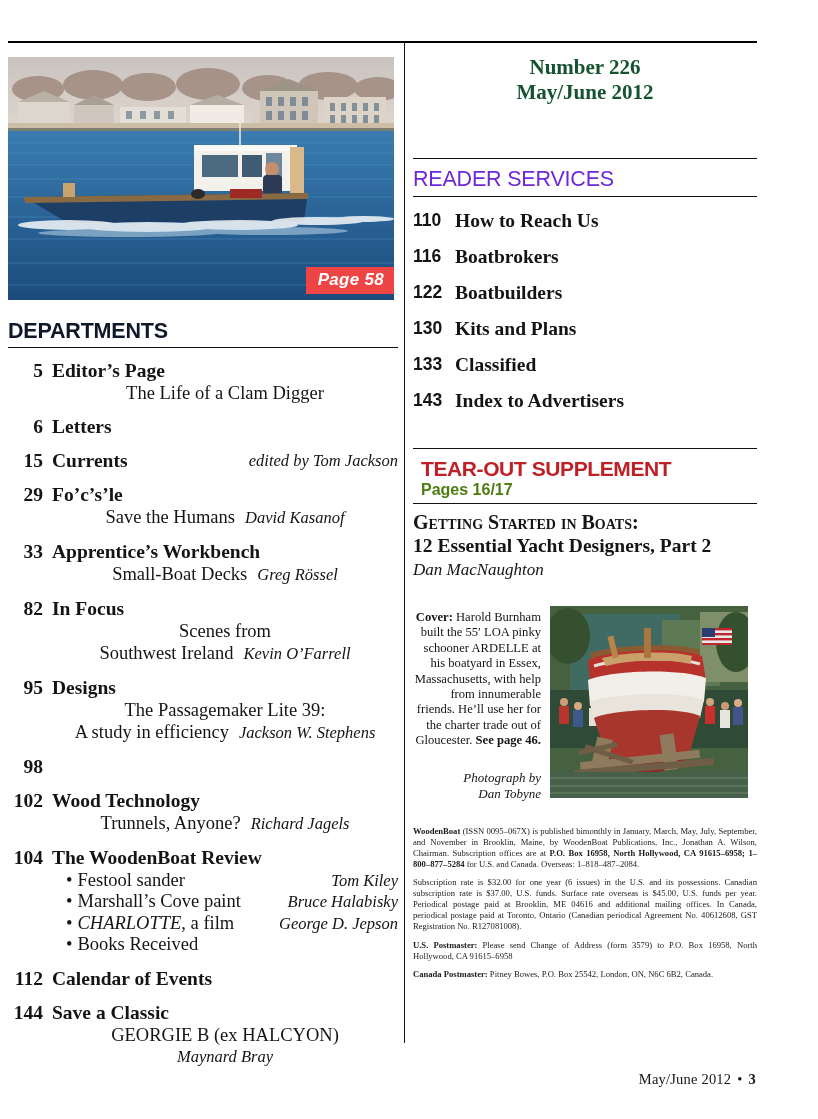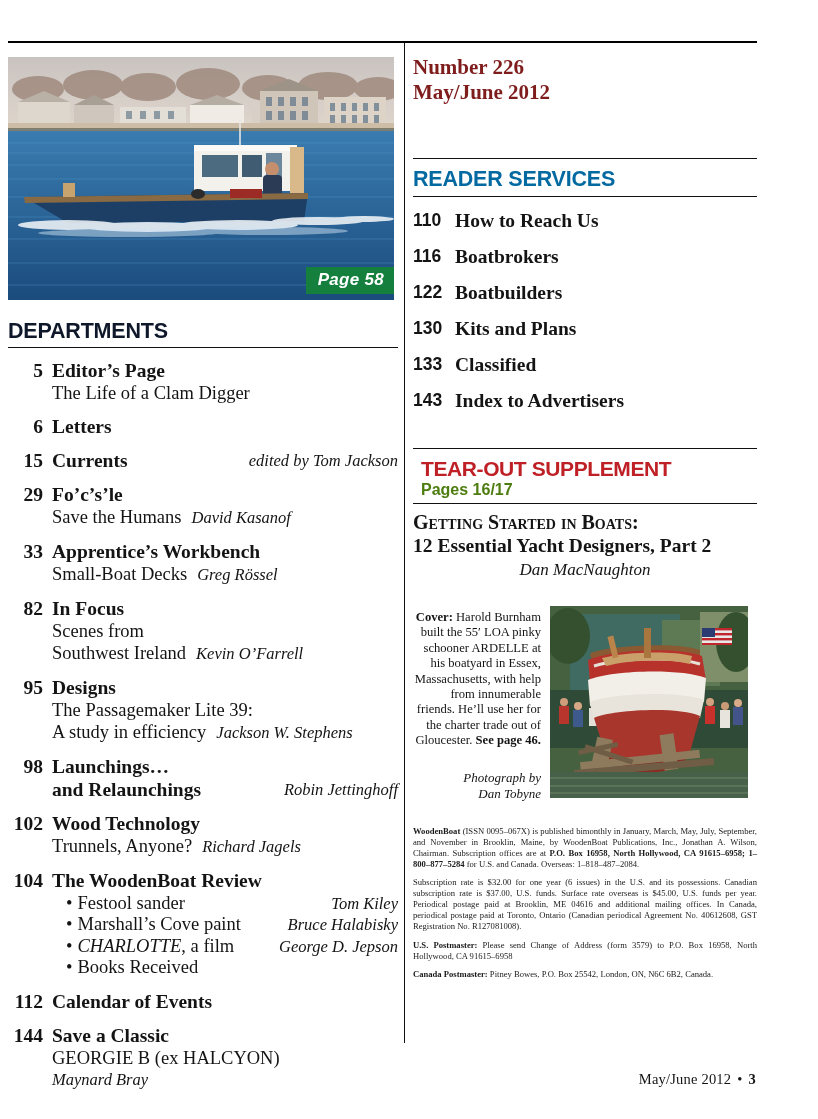--- a/index.html
+++ b/index.html
@@ -54,21 +54,21 @@
     width: 386px;
     height: 243px;
     overflow: hidden;
     background: #2b5d93;
   }
   .hero svg { display: block; }
   .page-badge {
     position: absolute;
     right: 0px;
     bottom: 6px;
-    background: #15803d;
+    background: #ef4444;
     color: #ffffff;
     font-family: "Liberation Sans", sans-serif;
     font-style: italic;
     font-weight: bold;
     font-size: 17px;
     letter-spacing: .3px;
     padding: 3px 10px 4px 12px;
   }
 
   
@@ -110,21 +110,21 @@
   .entry .body {
     flex: 1 1 auto;
   }
   .entry .title {
     font-weight: bold;
     font-size: 19.5px;
     line-height: 23px;
   }
   .sub-line {
     display: flex;
-    justify-content: flex-start;
+    justify-content: center;
     align-items: baseline;
     font-size: 18.5px;
     line-height: 22px;
     gap: 10px;
   }
   .sub-line .sub {
     white-space: nowrap;
   }
   .sub-line .author {
     font-style: italic;
@@ -165,34 +165,34 @@
   }
   .bullet { margin-right: 5px; }
 
   
   .right-col {
     position: absolute;
     left: 413px; top: 55px;
     width: 344px;
   }
   .masthead {
-    text-align: left;
-    color: #7f1d1d;
+    text-align: center;
+    color: #14532d;
     font-weight: bold;
     font-size: 21px;
     line-height: 25px;
     font-family: "Liberation Serif", serif;
   }
 
   .rs-wrap { margin-top: 53px; }
   .rs-head {
     font-family: "Liberation Sans", sans-serif;
-    font-weight: bold;
+    font-weight: normal;
     font-size: 21.5px;
-    color: #0369a1;
+    color: #6d28d9;
     letter-spacing: -0.2px;
     border-top: 1.4px solid #111;
     padding-top: 8px;
   }
   .rs-rule {
     margin-top: 4px;
     border-bottom: 1.6px solid #111;
   }
   .rs-list { margin-top: 12px; }
   .rs-item {
@@ -242,21 +242,21 @@
     font-size: 20px;
     font-variant: small-caps;
     line-height: 24px;
   }
   .ts-title2 {
     font-weight: bold;
     font-size: 19.5px;
     line-height: 24px;
   }
   .ts-author {
-    text-align: center;
+    text-align: left;
     font-style: italic;
     font-size: 17px;
     margin-top: 2px;
   }
 
   
   .cover-block {
     margin-top: 26px;
     display: flex;
     align-items: flex-start;
@@ -518,27 +518,20 @@
           </div>
           <div class="sub-line">
             <span class="sub">A study in efficiency</span>
             <span class="author">Jackson W. Stephens</span>
           </div>
         </div>
       </div>
 
       <div class="entry">
         <div class="num">98</div>
-        <div class="body">
-          <div class="title">Launchings…</div>
-          <div class="title title-row">
-            <span>and Relaunchings</span>
-            <span class="author">Robin Jettinghoff</span>
-          </div>
-        </div>
       </div>
 
       <div class="entry">
         <div class="num">102</div>
         <div class="body">
           <div class="title">Wood Technology</div>
           <div class="sub-line">
             <span class="sub">Trunnels, Anyone?</span>
             <span class="author">Richard Jagels</span>
           </div>

